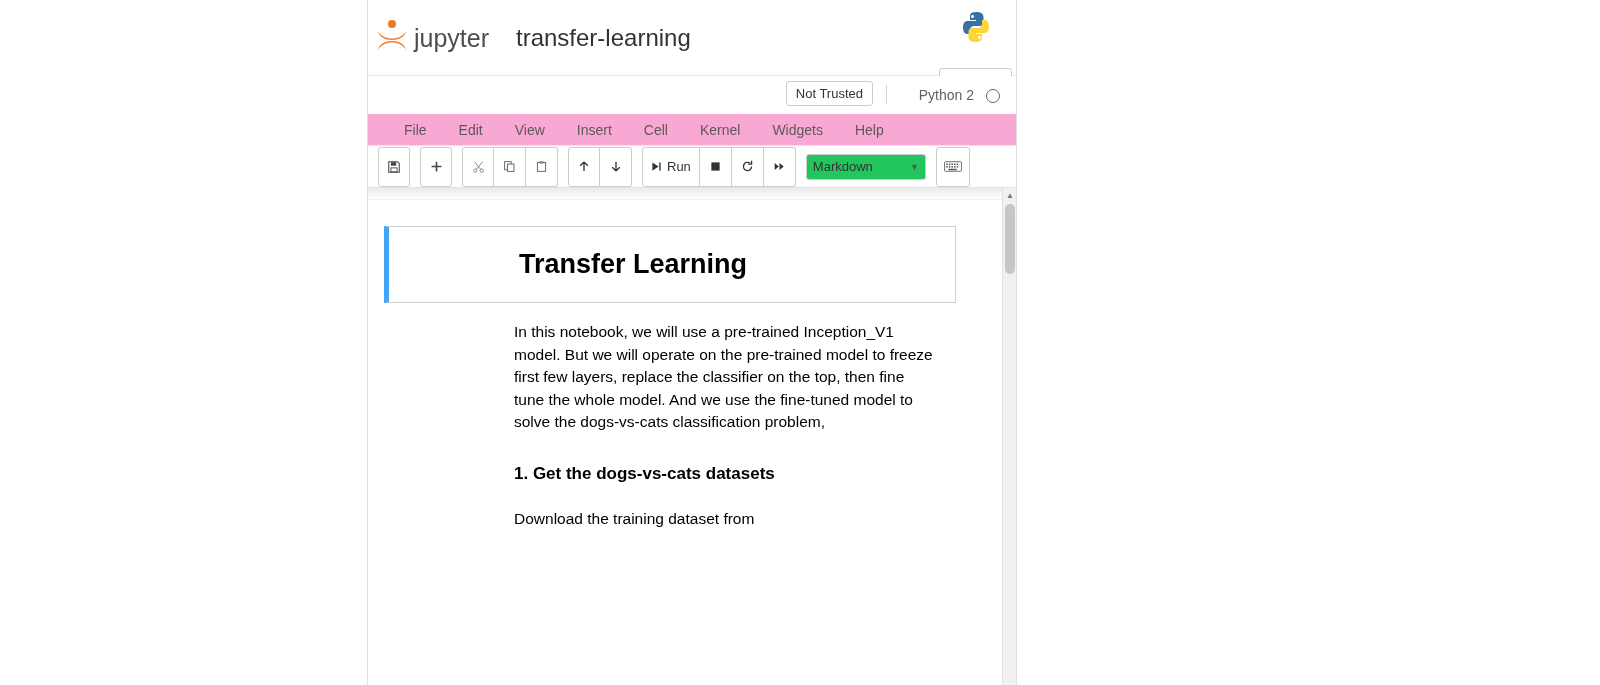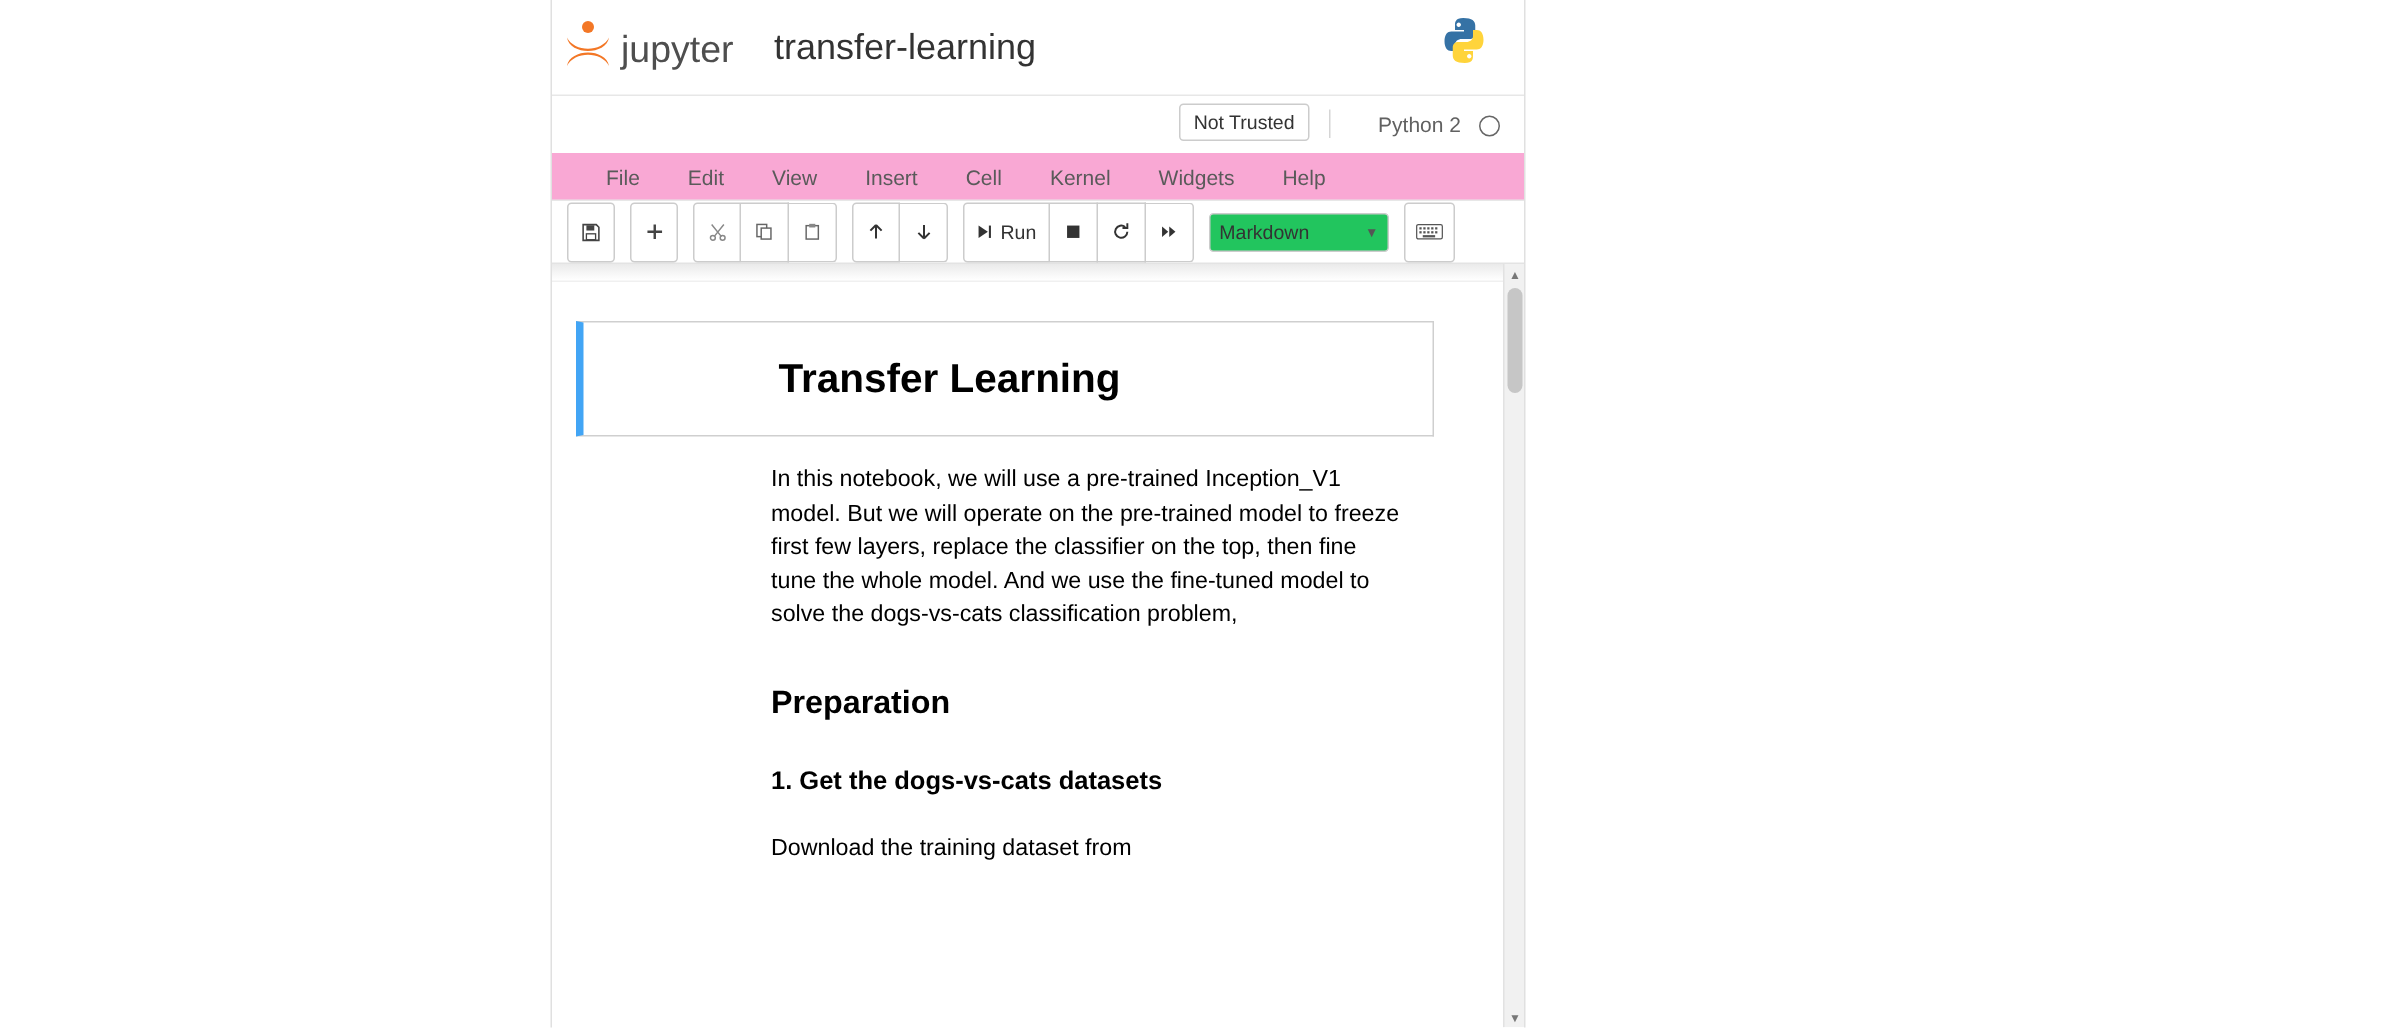--- a/index.html
+++ b/index.html
@@ -15,21 +15,21 @@
     left: 367px; top: 0;
     width: 650px; height: 685px;
     background: #ffffff;
     border-left: 1px solid #e0e0e0;
     border-right: 1px solid #e0e0e0;
     overflow: hidden;
   }
 
   
   .header {
-    height: 64px;
+    height: 76px;
     display: flex;
     align-items: center;
     padding: 0 0 0 6px;
     border-bottom: 1px solid #e7e7e7;
     background: #fff;
     position: relative;
   }
   .logo {
     width: 122px; height: 42px;
     display: flex; align-items: center;
@@ -394,21 +394,20 @@
 
       <div class="cell selected">
         <div class="md-area">
           <h1 class="title">Transfer Learning</h1>
         </div>
       </div>
 
       <div class="cell plain">
         <div class="md-area">
           <p class="para">In this notebook, we will use a pre-trained Inception_V1 model. But we will operate on the pre-trained model to freeze first few layers, replace the classifier on the top, then fine tune the whole model. And we use the fine-tuned model to solve the dogs-vs-cats classification problem,</p>
-          <h2 class="sec">Preparation</h2>
           <h3 class="sub">1. Get the dogs-vs-cats datasets</h3>
           <p class="para">Download the training dataset from</p>
         </div>
       </div>
 
     </div>
   </div>
 
 </div>
 

